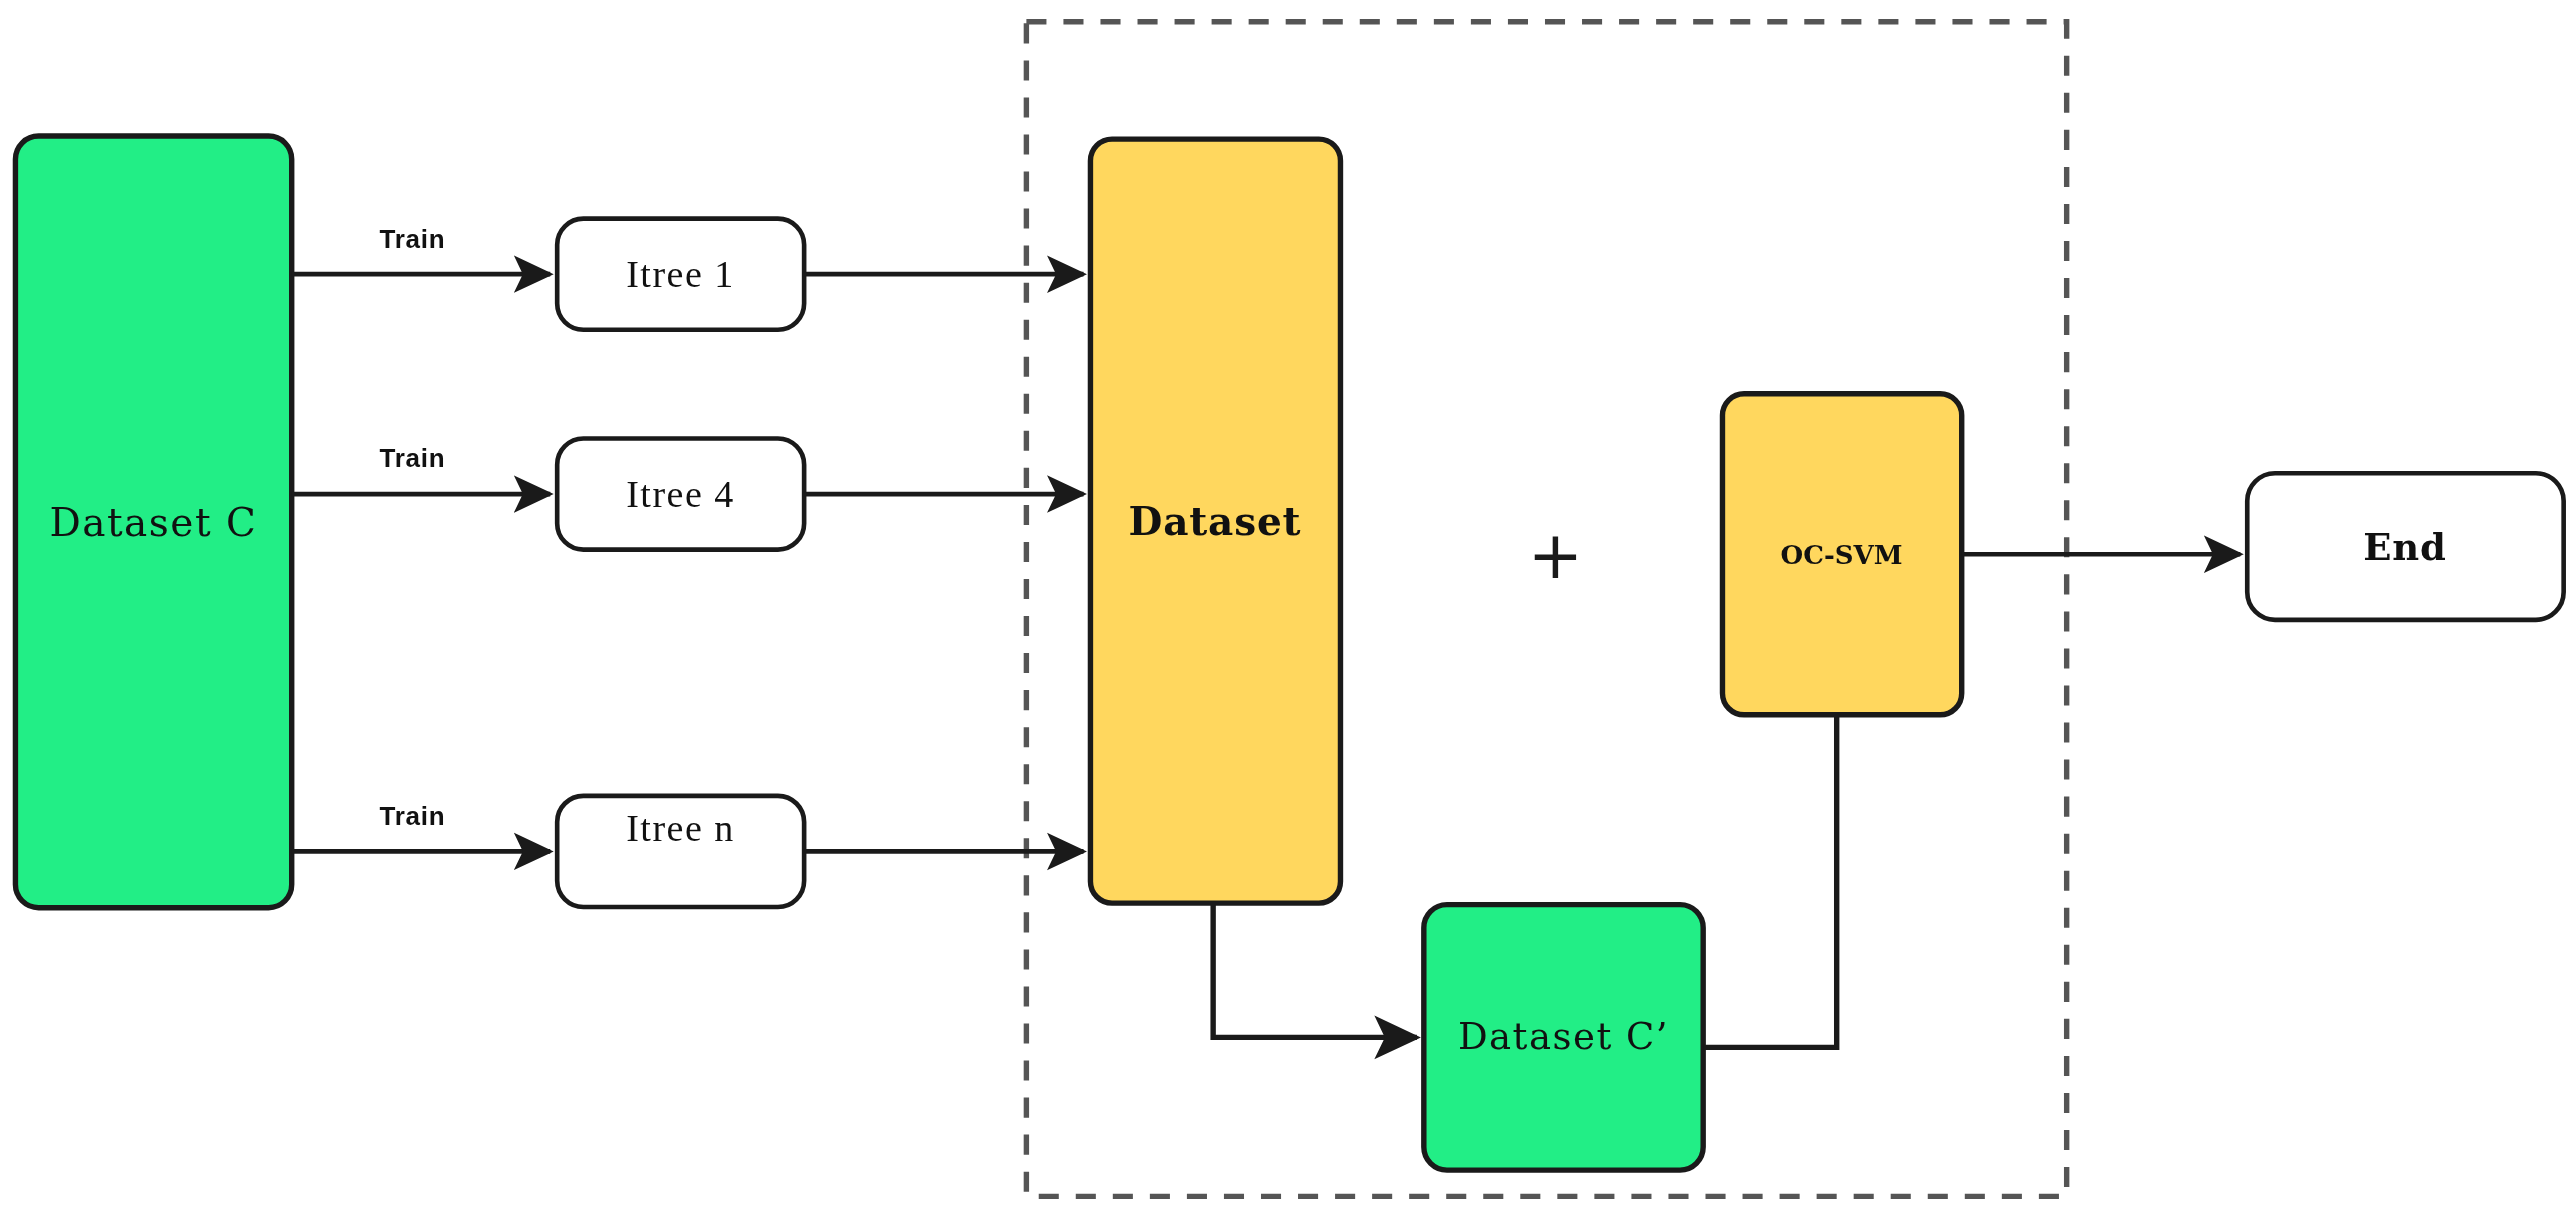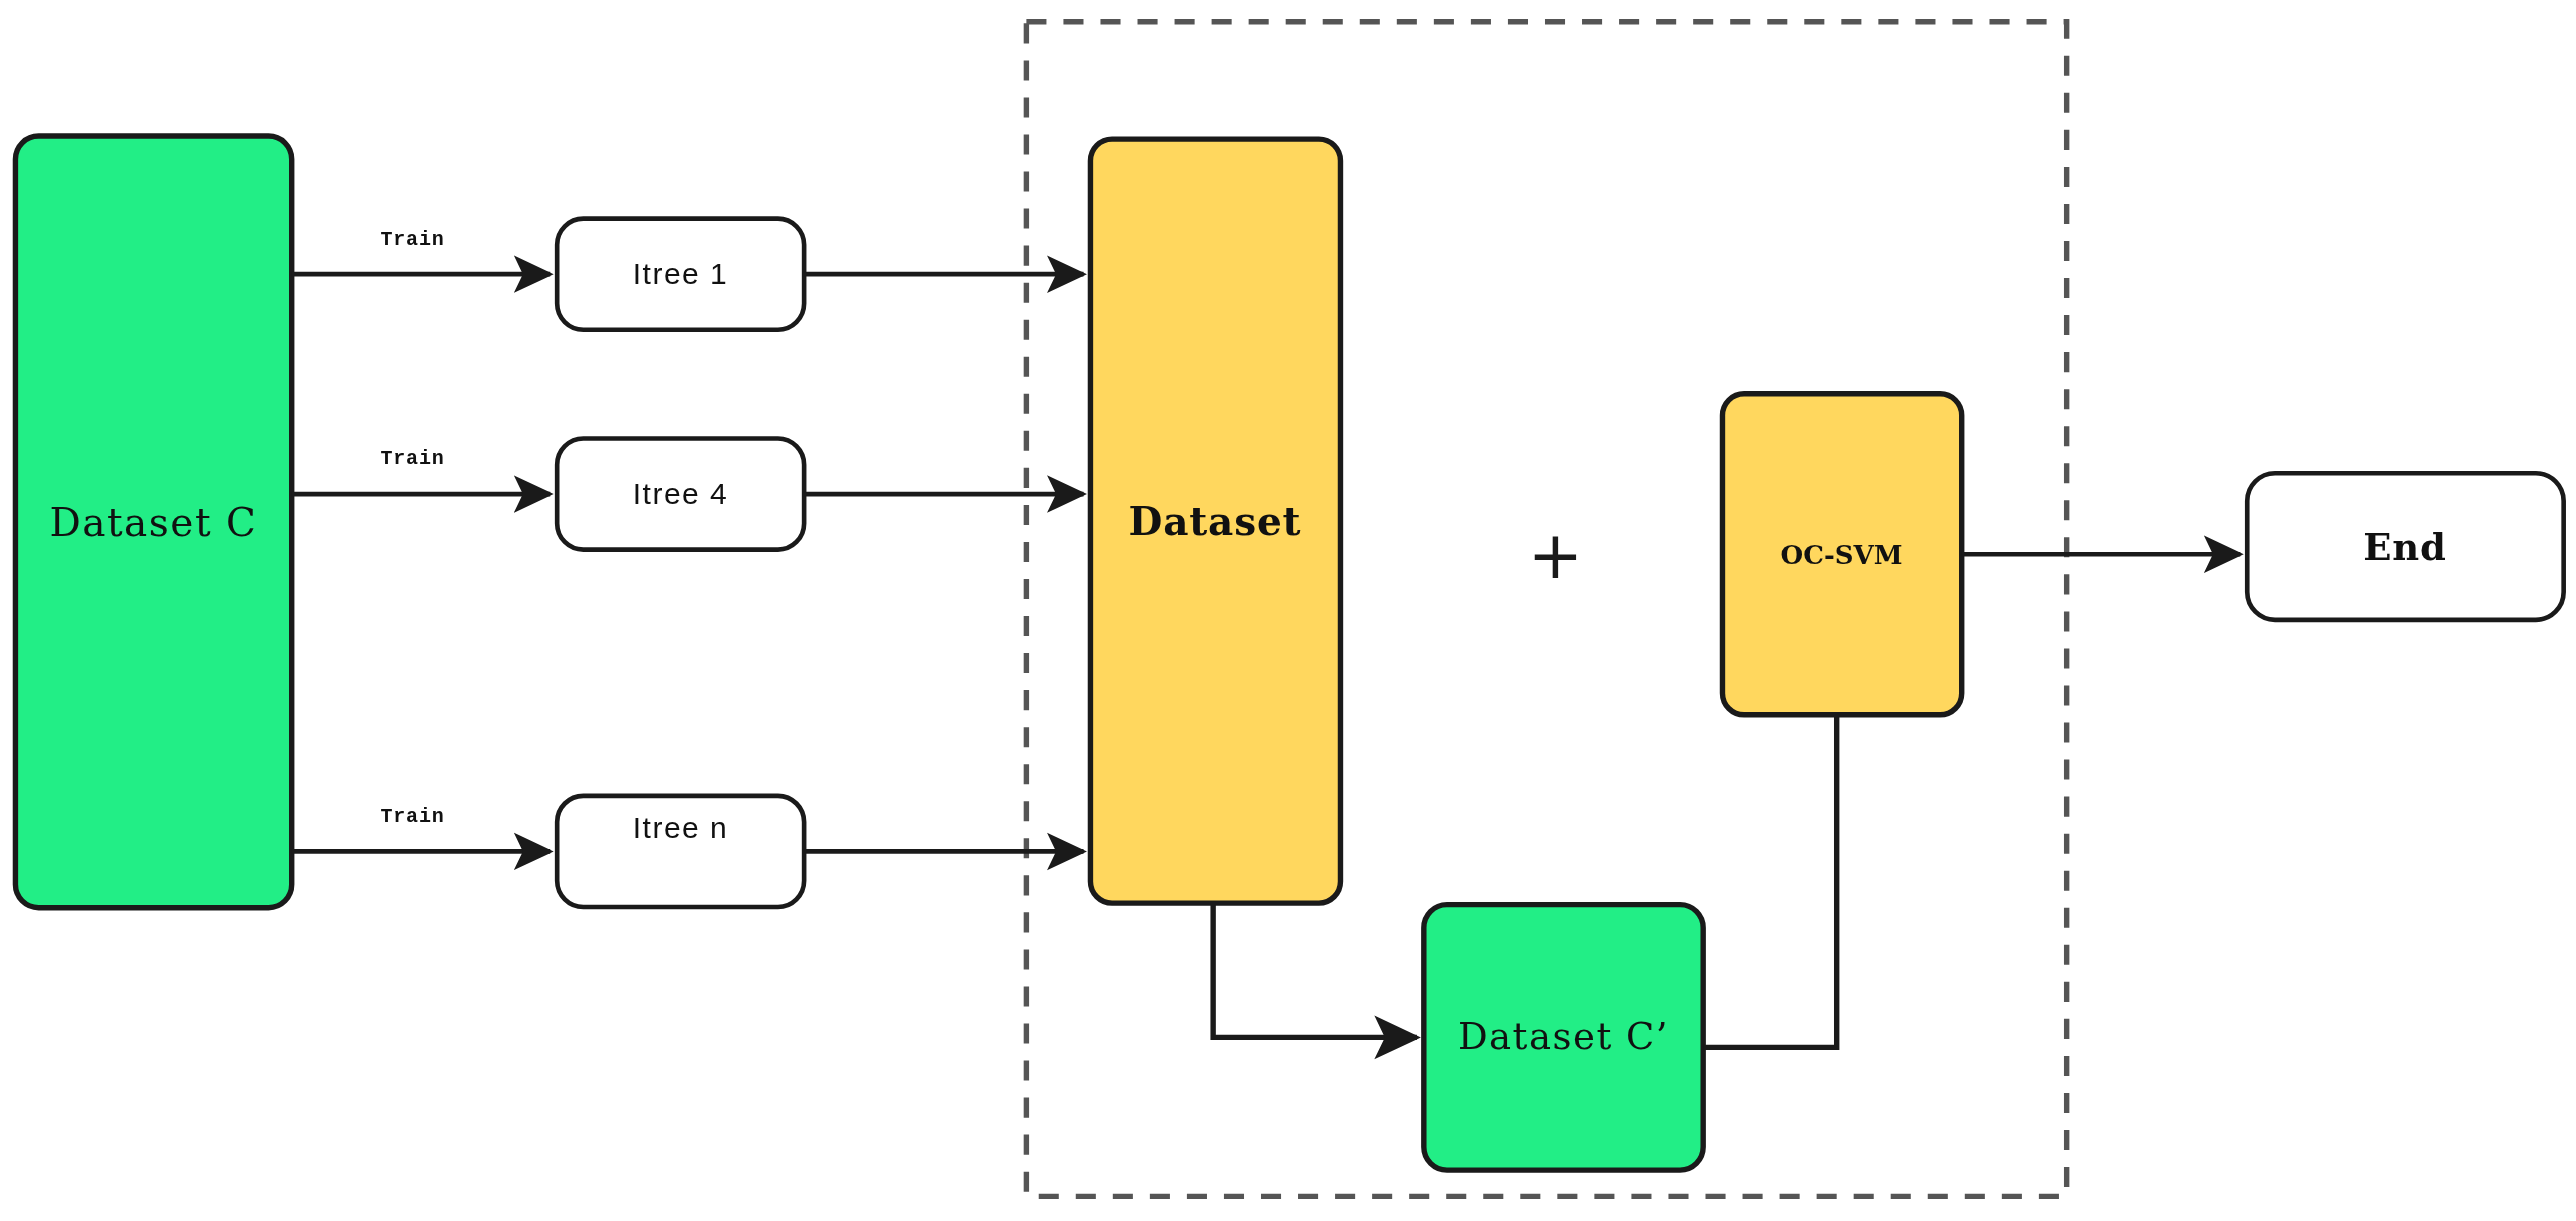--- a/index.html
+++ b/index.html
@@ -33,22 +33,22 @@
     color: #111111;
     white-space: pre;
     pointer-events: none;
   }
   .lbl-dataset {
     font-family: "DejaVu Serif", serif;
     font-size: 39px;
     letter-spacing: 1.5px;
   }
   .lbl-itree {
-    font-family: Liberation Sans, sans-serif;
-    font-size: 30px;
+    font-family: Liberation Serif, serif;
+    font-size: 38px;
     letter-spacing: 1.5px;
   }
   .lbl-iforest {
     font-family: "DejaVu Serif", serif;
     font-weight: bold;
     font-size: 39px;
     letter-spacing: 0.8px;
   }
   .lbl-ocsvm {
     font-family: "DejaVu Serif", serif;
@@ -56,23 +56,23 @@
     font-size: 26px;
     letter-spacing: 0px;
   }
   .lbl-end {
     font-family: "DejaVu Serif", serif;
     font-weight: bold;
     font-size: 37px;
     letter-spacing: 0.8px;
   }
   .lbl-train {
-    font-family: Liberation Mono, monospace;
+    font-family: Liberation Sans, sans-serif;
     font-weight: bold;
-    font-size: 20px;
+    font-size: 26px;
     letter-spacing: 0.8px;
   }
   .lbl-plus {
     font-family: "DejaVu Sans", sans-serif;
     font-size: 66px;
     font-weight: 400;
     color: #1a1a1a;
   }
 </style>
 </head>

